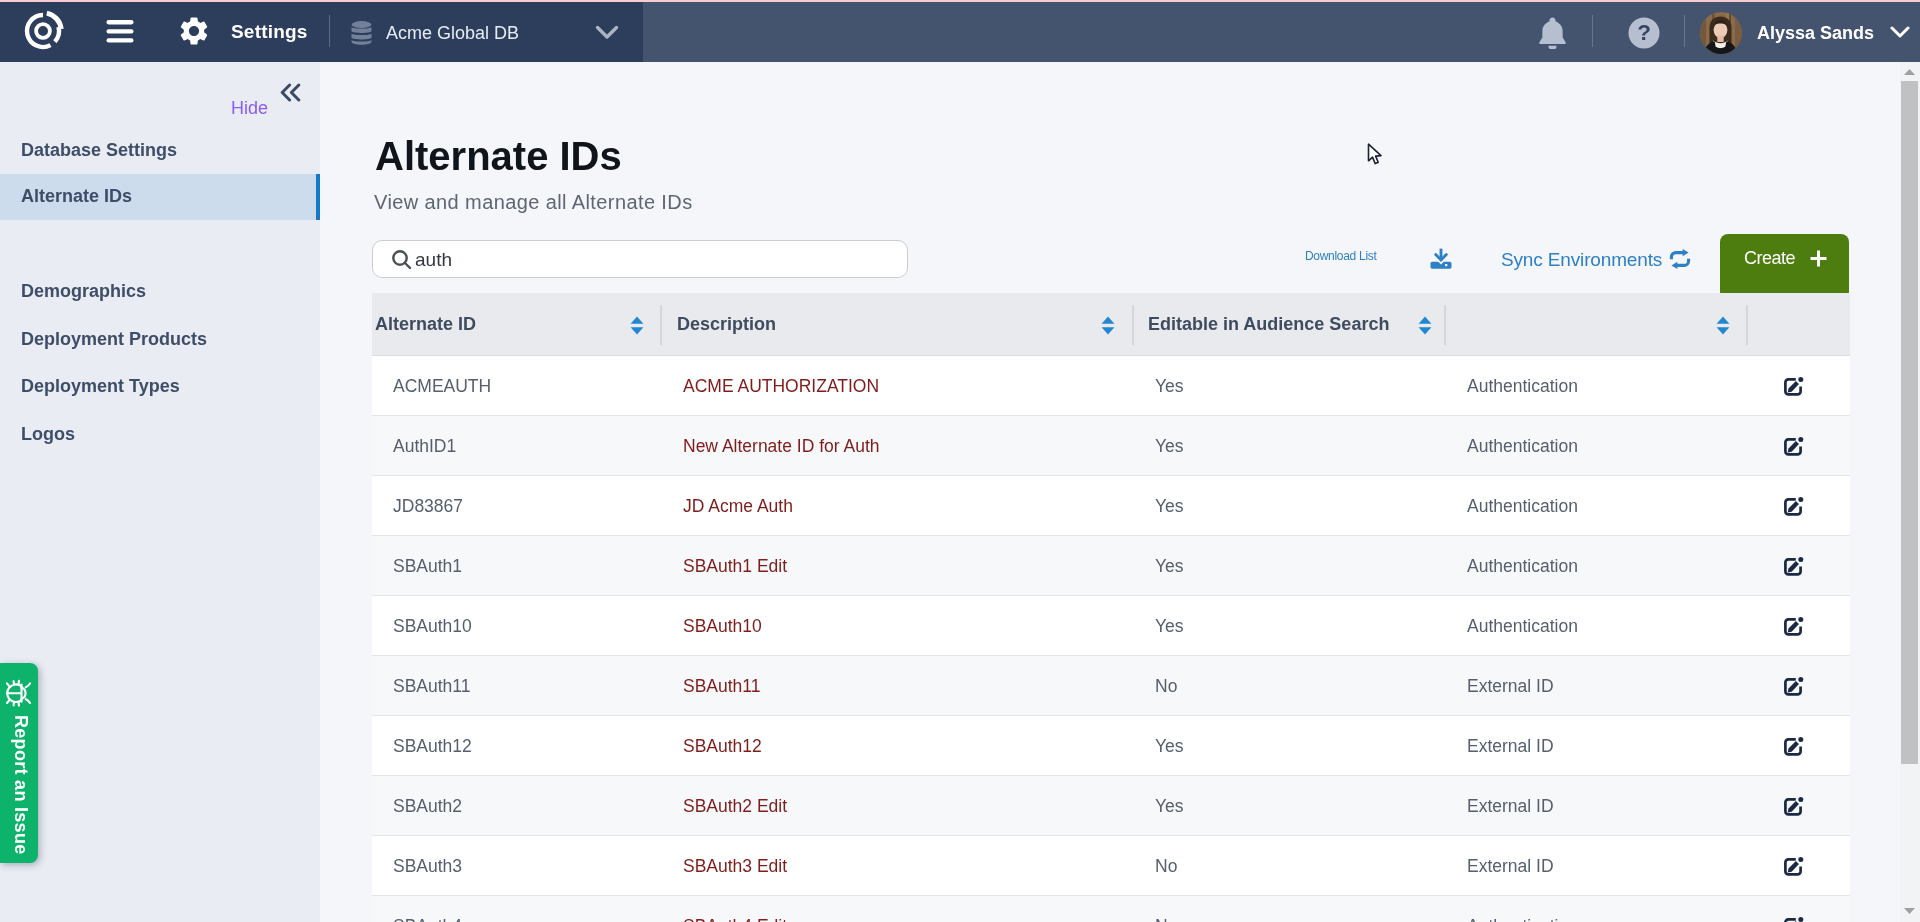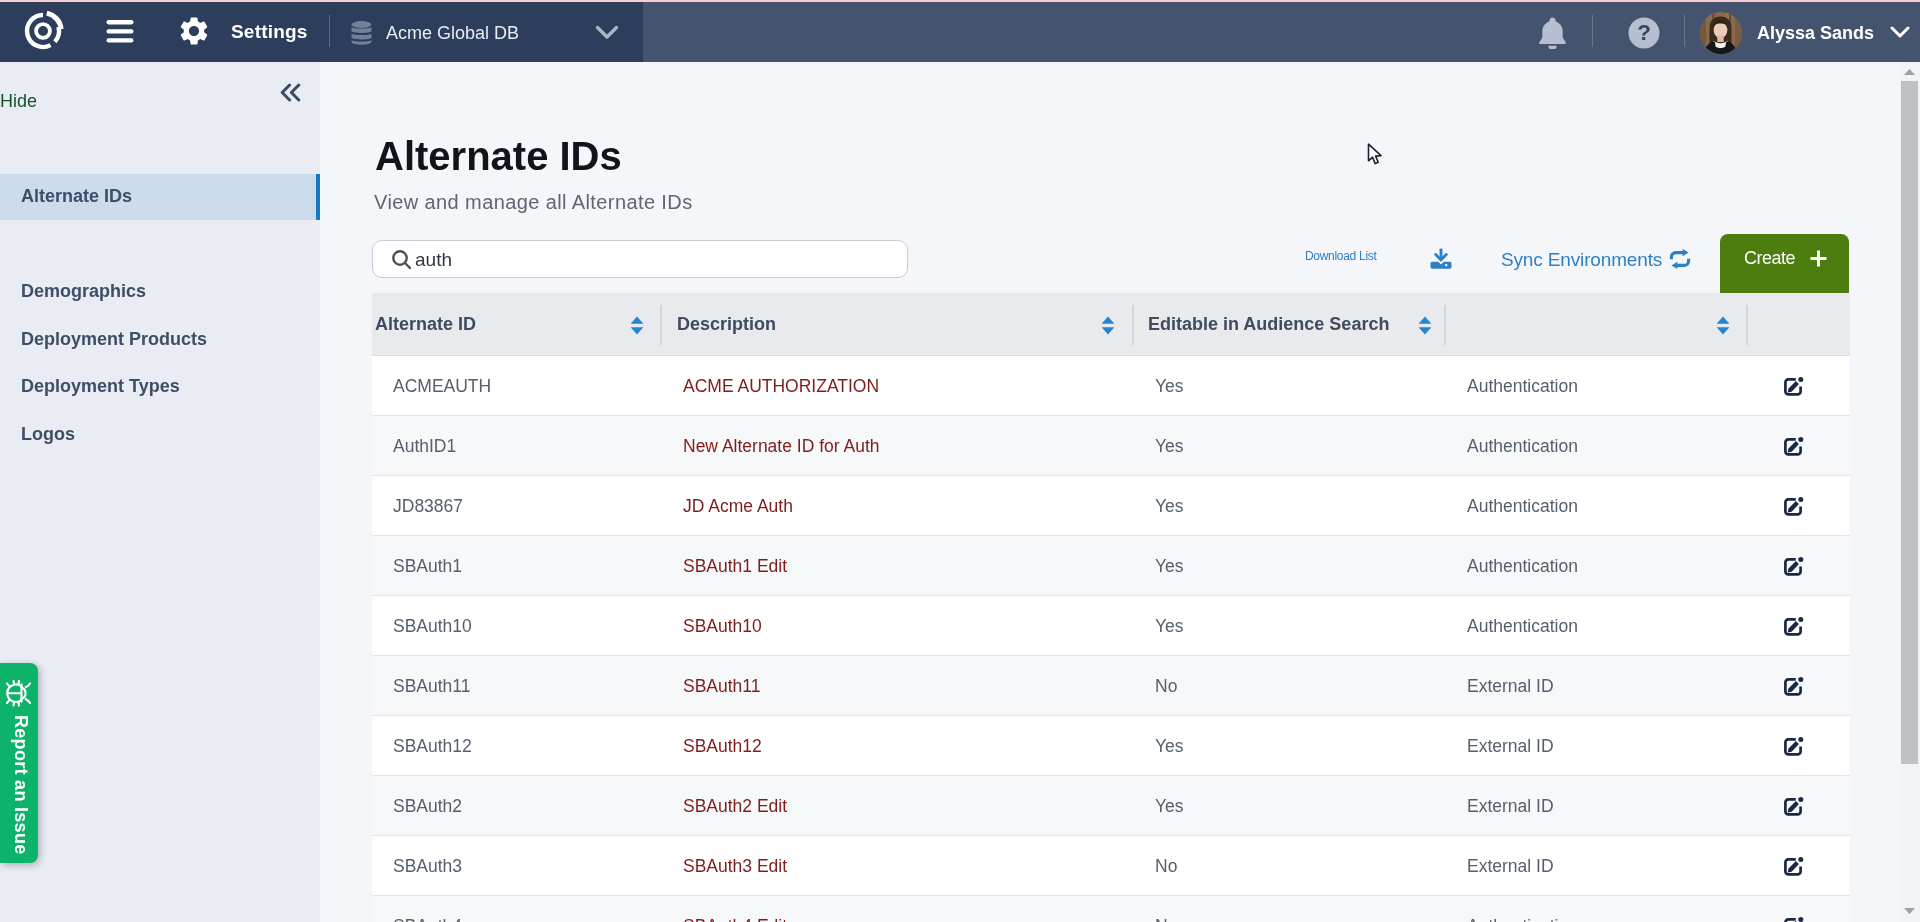--- a/index.html
+++ b/index.html
@@ -10,21 +10,21 @@
   #topline { position:absolute; left:0; top:0; width:1920px; height:2px; background:#f8ccd1; z-index:30; }
   #navbar { position:absolute; left:0; top:2px; width:1920px; height:60px; background:#45546e; z-index:20; }
   #navdark { position:absolute; left:0; top:0; width:643px; height:60px; background:#2c3e5b; }
   #settingsTxt { position:absolute; left:231px; top:19px; font-size:19px; font-weight:bold; color:#fff; letter-spacing:0.2px; }
   .navdiv { position:absolute; top:13px; width:1px; height:32px; background:#5c6a83; }
   #acmeTxt { position:absolute; left:386px; top:21px; font-size:18px; color:#e8ecf4; }
   #alyssaTxt { position:absolute; left:1757px; top:21px; font-size:18px; font-weight:bold; color:#fff; }
 
   
   #sidebar { position:absolute; left:0; top:62px; width:320px; height:860px; background:#e9ecf3; }
-  #hideRow { position:absolute; left:0; top:29px; width:268px; text-align:left; font-size:18px; color:#14532d; }
+  #hideRow { position:absolute; left:0; top:36px; width:268px; text-align:right; font-size:18px; color:#8b5cf6; }
   .navitem { position:absolute; left:0; width:320px; height:46px; line-height:44px; padding-left:21px; font-size:18px; font-weight:bold; color:#3e4d68; }
   .navitem.sel { background:#cddcec; border-right:4px solid #1878c8; }
 
   
   #main { position:absolute; left:320px; top:62px; width:1583px; height:860px; background:#f5f6fa; }
   #title { position:absolute; left:375px; top:134px; font-size:40px; font-weight:bold; color:#10141b; }
   #subtitle { position:absolute; left:374px; top:191px; font-size:20px; letter-spacing:0.4px; color:#5d6673; }
   #searchbox { position:absolute; left:372px; top:240px; width:536px; height:38px; background:#fff; border:1px solid #c9ccd4; border-radius:10px; }
   #searchtxt { position:absolute; left:42px; top:8px; font-size:19px; color:#323842; }
 
@@ -142,20 +142,21 @@
 
   <svg class="abs" style="left:1890px; top:24px;" width="20" height="13" viewBox="0 0 20 13" fill="none">
     <path d="M2 2 L10 10 L18 2" stroke="#fff" stroke-width="3" stroke-linecap="round" stroke-linejoin="round"></path>
   </svg>
 </div>
 <div id="sidebar">
   <div id="hideRow">Hide</div>
   <svg class="abs" style="left:280px; top:21px;" width="21" height="19" viewBox="0 0 21 19" fill="none">
     <path d="M9.6 2 L2.2 9.5 L9.6 17 M18.8 2 L11.4 9.5 L18.8 17" stroke="#3a4a64" stroke-width="3" stroke-linecap="round" stroke-linejoin="round"></path>
   </svg>
+  <div class="navitem" style="top:66px;">Database Settings</div>
   <div class="navitem sel" style="top:112px;">Alternate IDs</div>
   <div class="navitem" style="top:207px;">Demographics</div>
   <div class="navitem" style="top:255px;">Deployment Products</div>
   <div class="navitem" style="top:302px;">Deployment Types</div>
   <div class="navitem" style="top:350px;">Logos</div>
 </div>
 <div id="main"></div>
 <div id="title">Alternate IDs</div>
 <div id="subtitle">View and manage all Alternate IDs</div>
 <div id="searchbox">

